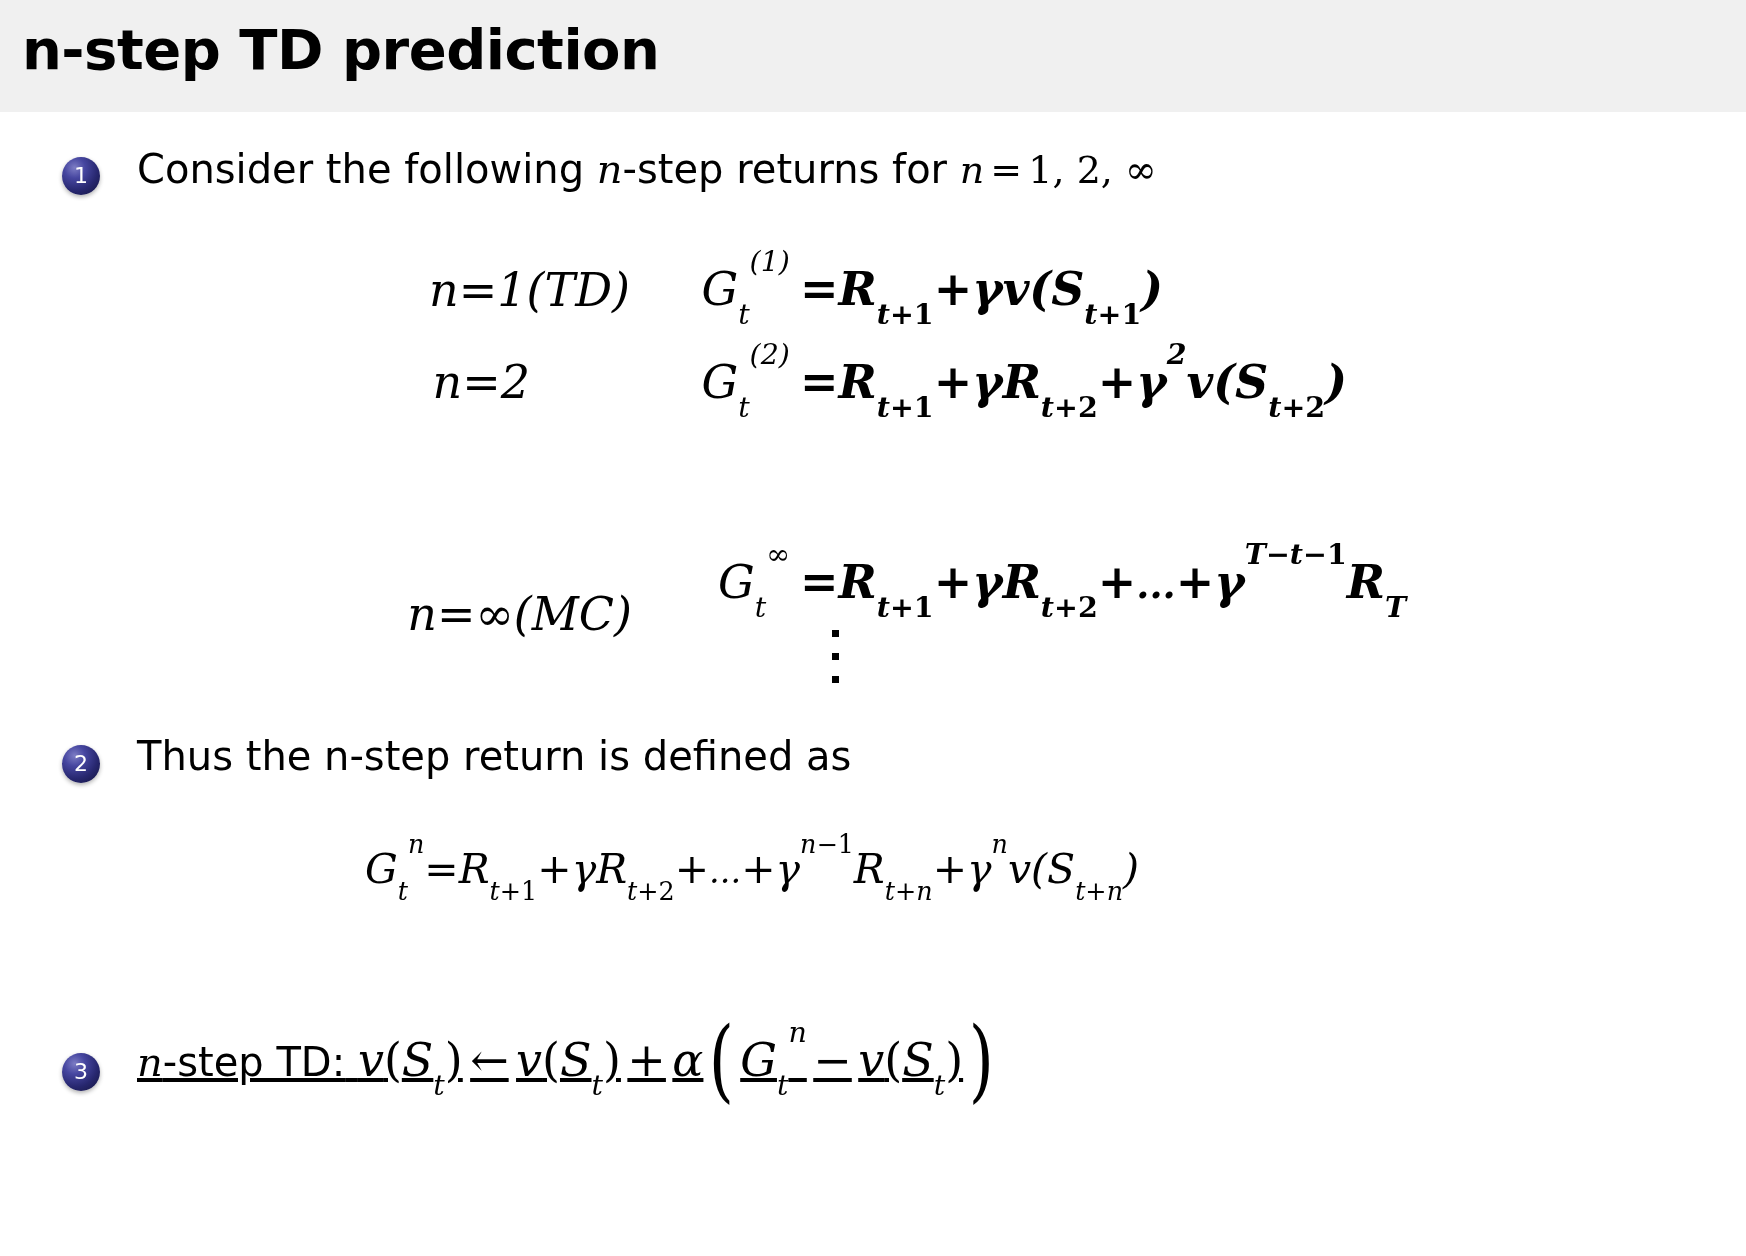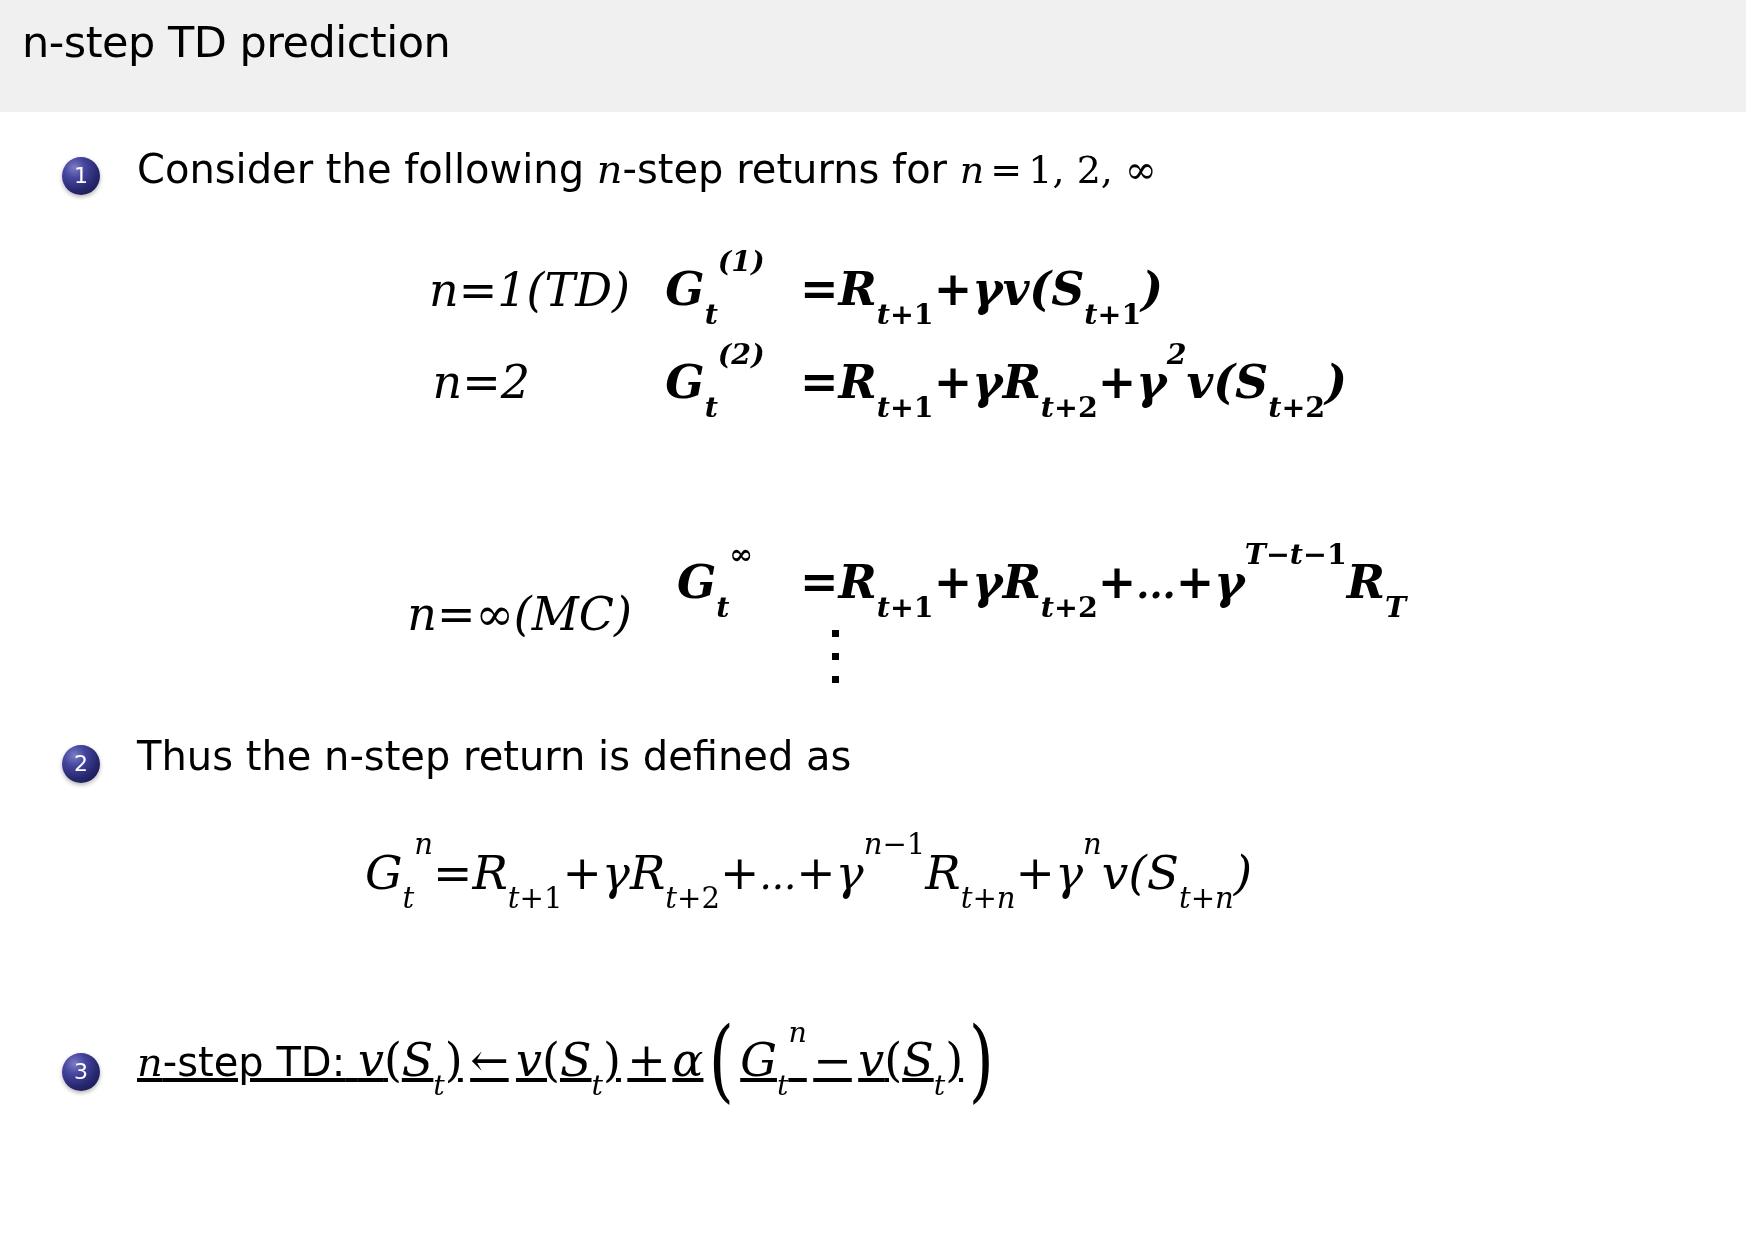--- a/index.html
+++ b/index.html
@@ -23,22 +23,22 @@
     top: 0;
     width: 1746px;
     height: 112px;
     background: #f0f0f0;
   }
   #frame-title {
     position: absolute;
     left: 22px;
     top: 17px;
     font-family: "DejaVu Sans", sans-serif;
-    font-size: 43px;
-    font-weight: 400;
+    font-size: 56px;
+    font-weight: 700;
     letter-spacing: -0.5px;
     color: #000000;
     white-space: nowrap;
   }
 
   
   #slide-body {
     position: absolute;
     left: 0;
     top: 112px;
@@ -109,43 +109,42 @@
   }
   sub { bottom: -.30em; }
   sup { top: -.62em; }
   sub .up, sup .up { font-style: normal; }
 
   
   .display-eq {
     position: absolute;
     font-family: "DejaVu Serif", serif;
     font-style: italic;
-    font-size: 47px;
+    font-size: 41px;
     white-space: nowrap;
     color: #000000;
   }
 
   
   .eq-row {
     position: absolute;
     font-family: "DejaVu Serif", serif;
     font-size: 46px;
     white-space: nowrap;
     color: #000000;
   }
   .eq-lhs {
     position: absolute;
     text-align: right;
     font-style: italic;
   }
   .eq-mid {
     position: absolute;
-    text-align: center;
-    font-style: italic;
-    font-weight: bold;
+    text-align: right;
+    font-style: italic;
   }
   .eq-rhs {
     position: absolute;
     text-align: right;
     font-style: italic;
     font-weight: bold;
   }
 
   .vdots {
     position: absolute;

